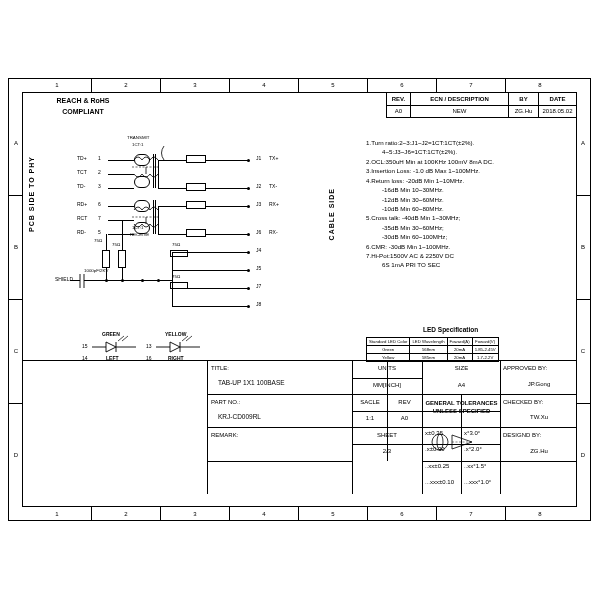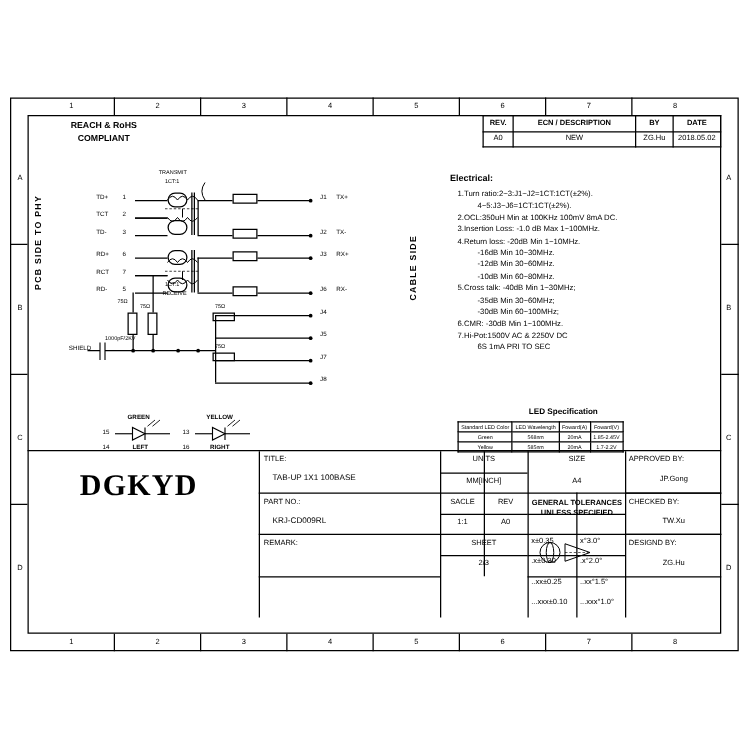--- a/index.html
+++ b/index.html
@@ -298,21 +298,20 @@
         <line x1="0" y1="7" x2="14" y2="7" stroke="#000" stroke-width="0.9"></line>
         <polygon points="14,2 14,12 24,7" fill="none" stroke="#000" stroke-width="0.9"></polygon>
         <line x1="24" y1="2" x2="24" y2="12" stroke="#000" stroke-width="0.9"></line>
         <line x1="24" y1="7" x2="44" y2="7" stroke="#000" stroke-width="0.9"></line>
         <line x1="26" y1="1" x2="32" y2="-4" stroke="#000" stroke-width="0.7"></line>
         <line x1="30" y1="1" x2="36" y2="-4" stroke="#000" stroke-width="0.7"></line>
       </svg>
     </div>
 
     <div class="elec">
-      <div class="h">Electrical:</div>
       <div class="ind">1.Turn ratio:2~3:J1~J2=1CT:1CT(±2%).</div>
       <div class="ind2">4~5:J3~J6=1CT:1CT(±2%).</div>
       <div class="ind">2.OCL:350uH Min at 100KHz 100mV 8mA DC.</div>
       <div class="ind">3.Insertion Loss: -1.0 dB Max 1~100MHz.</div>
       <div class="ind">4.Return loss: -20dB Min 1~10MHz.</div>
       <div class="ind2">-16dB Min 10~30MHz.</div>
       <div class="ind2">-12dB Min 30~60MHz.</div>
       <div class="ind2">-10dB Min 60~80MHz.</div>
       <div class="ind">5.Cross talk: -40dB Min 1~30MHz;</div>
       <div class="ind2">-35dB Min 30~60MHz;</div>
@@ -361,23 +360,20 @@
       <div class="tbl" style="left:330px;top:83px;width:70px;height:1px;"></div>
       <div class="tbl" style="left:365px;top:0;width:1px;height:100px;"></div>
       <div class="tbl" style="left:400px;top:50px;width:78px;height:1px;"></div>
       <div class="tbl" style="left:400px;top:83px;width:78px;height:1px;"></div>
       <div class="tbl" style="left:400px;top:100px;width:78px;height:1px;"></div>
       <div class="tbl" style="left:439px;top:33px;width:1px;height:100px;"></div>
       <div class="tbl" style="left:478px;top:33px;width:77px;height:1px;"></div>
       <div class="tbl" style="left:478px;top:66px;width:77px;height:1px;"></div>
       <div class="tbl" style="left:478px;top:100px;width:77px;height:1px;"></div>
 
-      <div class="brand" style="left:4px;top:8px;">
-        <span>DGKYD</span>
-      </div>
 
       <div class="lbl" style="left:189px;top:4px;">TITLE:</div>
       <div class="lbl" style="left:196px;top:18px;font-size:6.5px;">TAB-UP 1X1 100BASE</div>
       <div class="lbl" style="left:189px;top:38px;">PART NO.:</div>
       <div class="lbl" style="left:196px;top:52px;font-size:6.5px;">KRJ-CD009RL</div>
       <div class="lbl" style="left:189px;top:71px;">REMARK:</div>
 
       <div class="lbl ctr" style="left:331px;top:4px;width:68px;">UNITS</div>
       <div class="lbl ctr" style="left:331px;top:21px;width:68px;">MM[INCH]</div>
       <div class="lbl ctr" style="left:331px;top:38px;width:34px;">SACLE</div>

